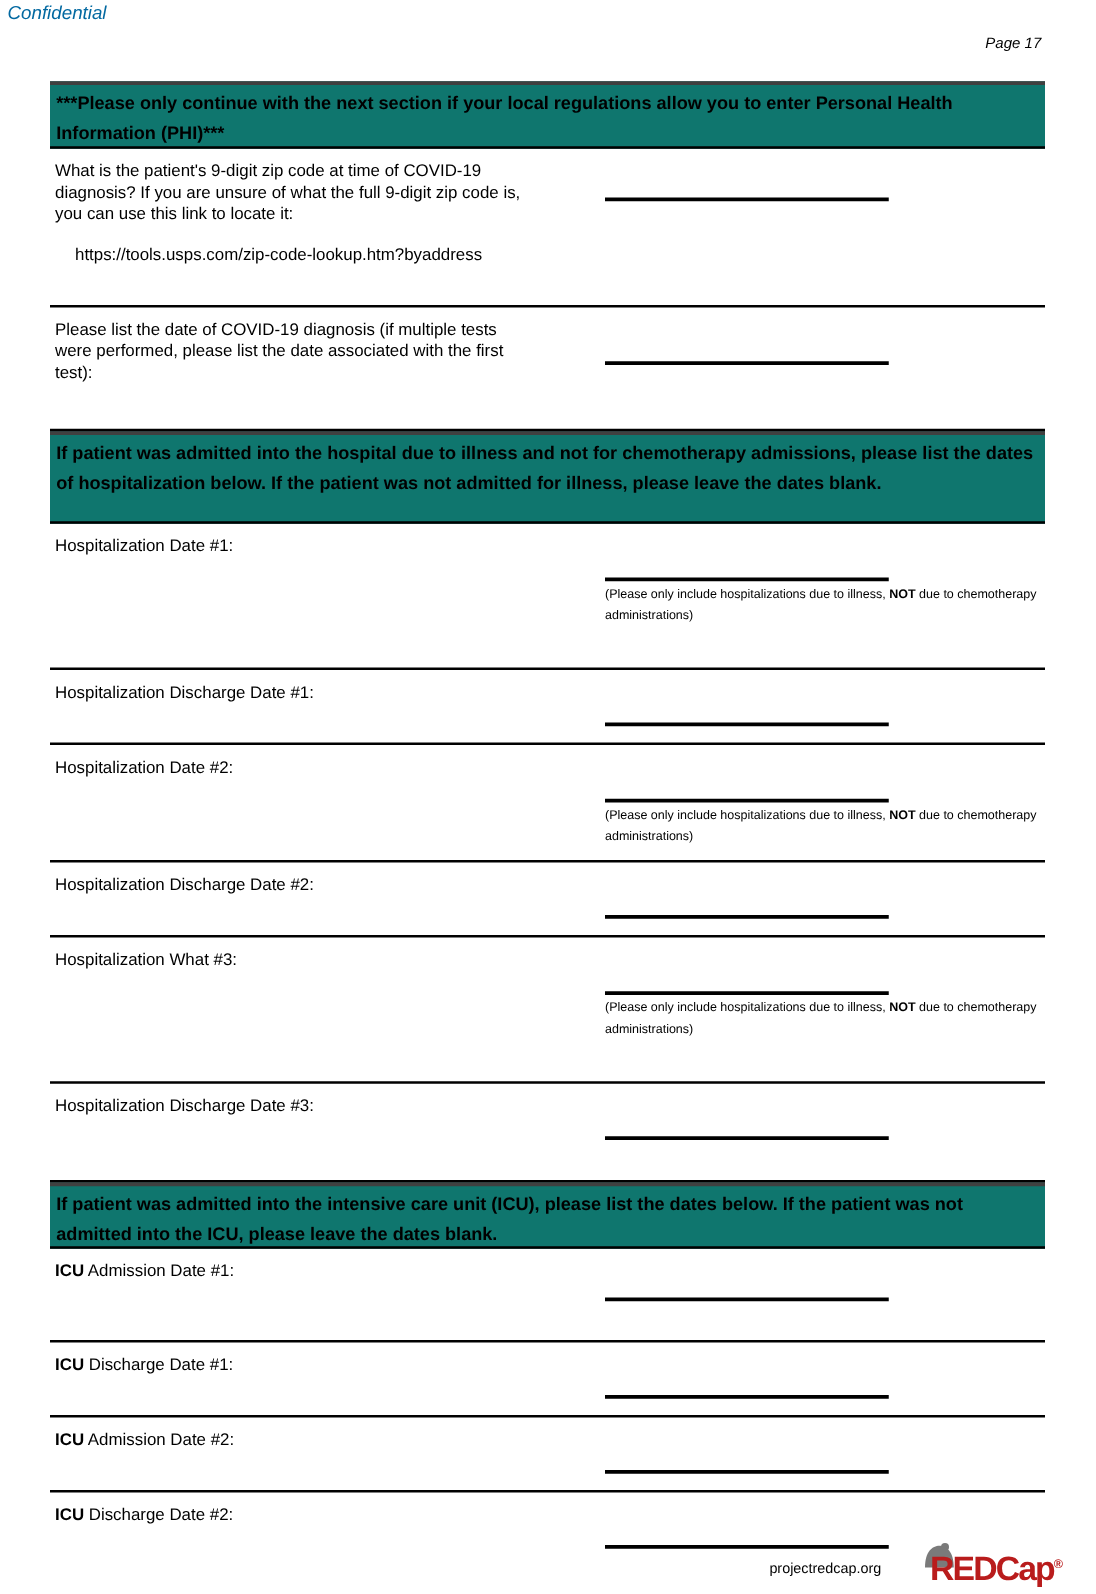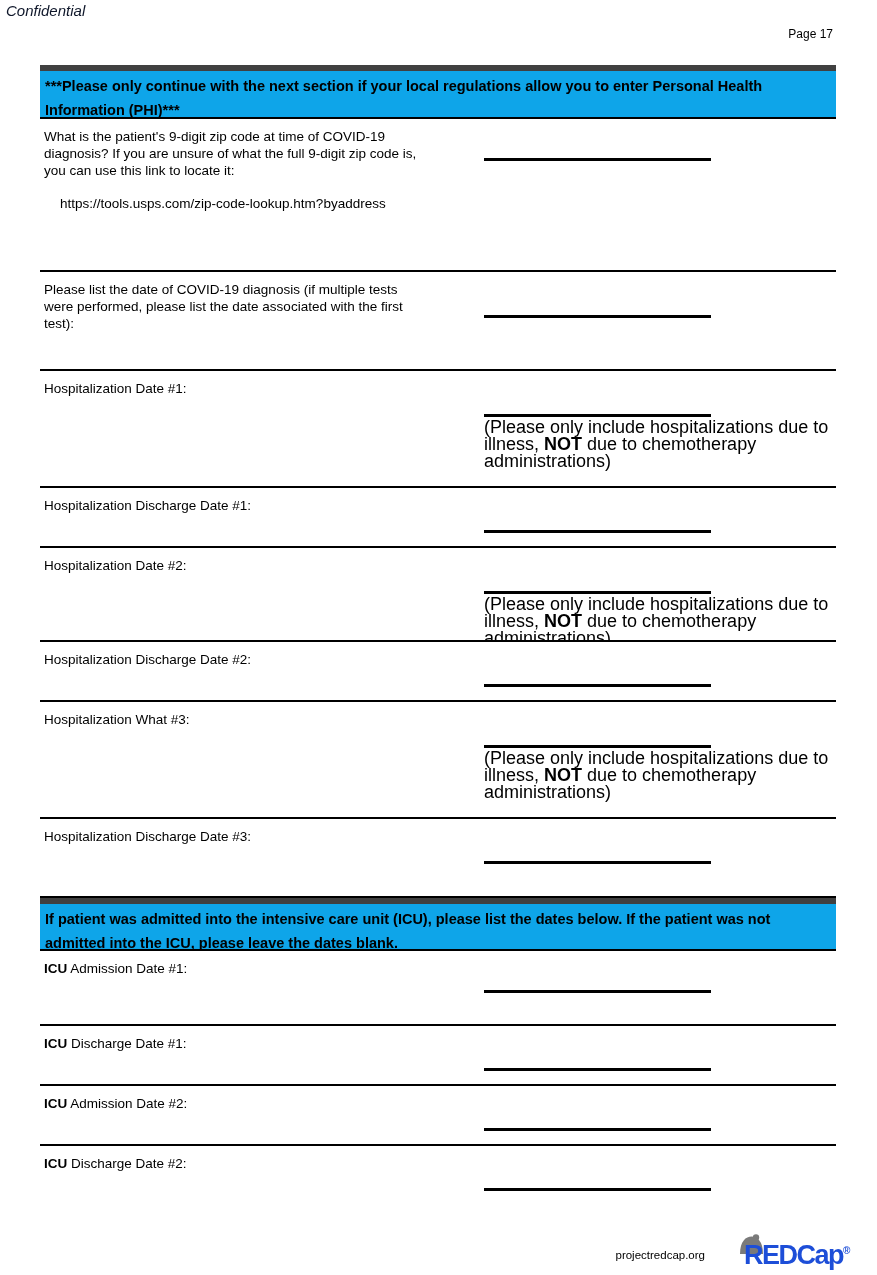--- a/index.html
+++ b/index.html
@@ -6,85 +6,85 @@
   .page {
     position:relative;
     width:877px; height:1275px;
     background:#ffffff;
     font-family:"Liberation Sans","DejaVu Sans",sans-serif;
     color:#000;
     overflow:hidden;
   }
   .confidential {
     position:absolute; left:6px; top:2px;
-    font-style:italic; font-size:15px; color:#0f172a;
+    font-style:italic; font-size:15px; color:#0369a1;
   }
   .page-number {
     position:absolute; right:44px; top:27px;
-    font-size:12px; color:#000;
+    font-style:italic; font-size:12px; color:#000;
   }
   .form {
     position:absolute; left:40px; top:65px; width:796px;
   }
   .section-header {
     box-sizing:border-box;
-    background:#0ea5e9;
-    border-top:6px solid #404040;
+    background:#0f766e;
+    border-top:3px solid #404040;
     border-bottom:2px solid #000;
     font-weight:bold; font-size:14.5px; line-height:24px;
     padding:3px 5px 0 5px;
     overflow:hidden;
   }
   .row {
     box-sizing:border-box;
     position:relative;
     border-bottom:2px solid #000;
     overflow:hidden;
   }
   .row.last { border-bottom:none; }
-  .h54{height:54px}.h127{height:153px}.h99{height:99px}.h74{height:74px}
+  .h54{height:54px}.h127{height:127px}.h99{height:99px}.h74{height:74px}
   .h95{height:117px}.h94{height:94px}.h60{height:60px}.h79{height:79px}
   .h53{height:53px}.h57{height:75px}
   .q {
     position:absolute; left:4px; top:9px; width:380px;
     font-size:13.5px; line-height:17px;
   }
   .q .url { margin-top:16px; white-space:nowrap;padding-left:16px; }
   .ans {
     position:absolute; left:444px; top:42px; width:352px;
   }
   .ans.t39 { top:39px; }
   .ans.t43 { top:43px; }
   .answer-line {
     width:227px; height:3px; background:#000;
   }
   .note {
     margin-top:2px;
-    font-size:18px; line-height:17px;
+    font-size:10px; line-height:17px;
   }
   .footer-datetime {
     position:absolute; left:44px; top:1249px;
     font-size:11.5px;
     margin-top:32px;
   }
   .footer-site {
     position:absolute; right:172px; top:1249px;
     font-size:11.5px;
   }
   .redcap-logo {
     position:absolute; left:736px; top:1233px;
     width:132px; height:42px;
   }
   .redcap-logo .cap {
     position:absolute; left:0; top:0;
   }
   .redcap-logo .logo-text {
     position:absolute; left:8px; top:7px;
     font-size:27px; font-weight:bold; letter-spacing:-1.5px;
-    color:#1d4ed8; white-space:nowrap;
+    color:#b91c1c; white-space:nowrap;
   }
   .redcap-logo .reg {
     font-size:10px; vertical-align:super; letter-spacing:0;
   }
   b { font-weight:bold; }
 </style>
 </head>
 <body>
 
 <div class="page">
@@ -106,20 +106,21 @@
       </div>
     </div>
 
     <div class="row h99">
       <div class="q">Please list the date of COVID-19 diagnosis (if multiple tests were performed, please list the date associated with the first test):</div>
       <div class="ans t43">
         <div class="answer-line"></div>
       </div>
     </div>
 
+    <div class="section-header h74">If patient was admitted into the hospital due to illness and not for chemotherapy admissions, please list the dates of hospitalization below. If the patient was not admitted for illness, please leave the dates blank.</div>
 
     <div class="row h95">
       <div class="q">Hospitalization Date #1:</div>
       <div class="ans t43">
         <div class="answer-line"></div>
         <div class="note"><span>(Please only include hospitalizations due to illness, </span><b>NOT</b><span> due to chemotherapy administrations)</span></div>
       </div>
     </div>
 
     <div class="row h60">

